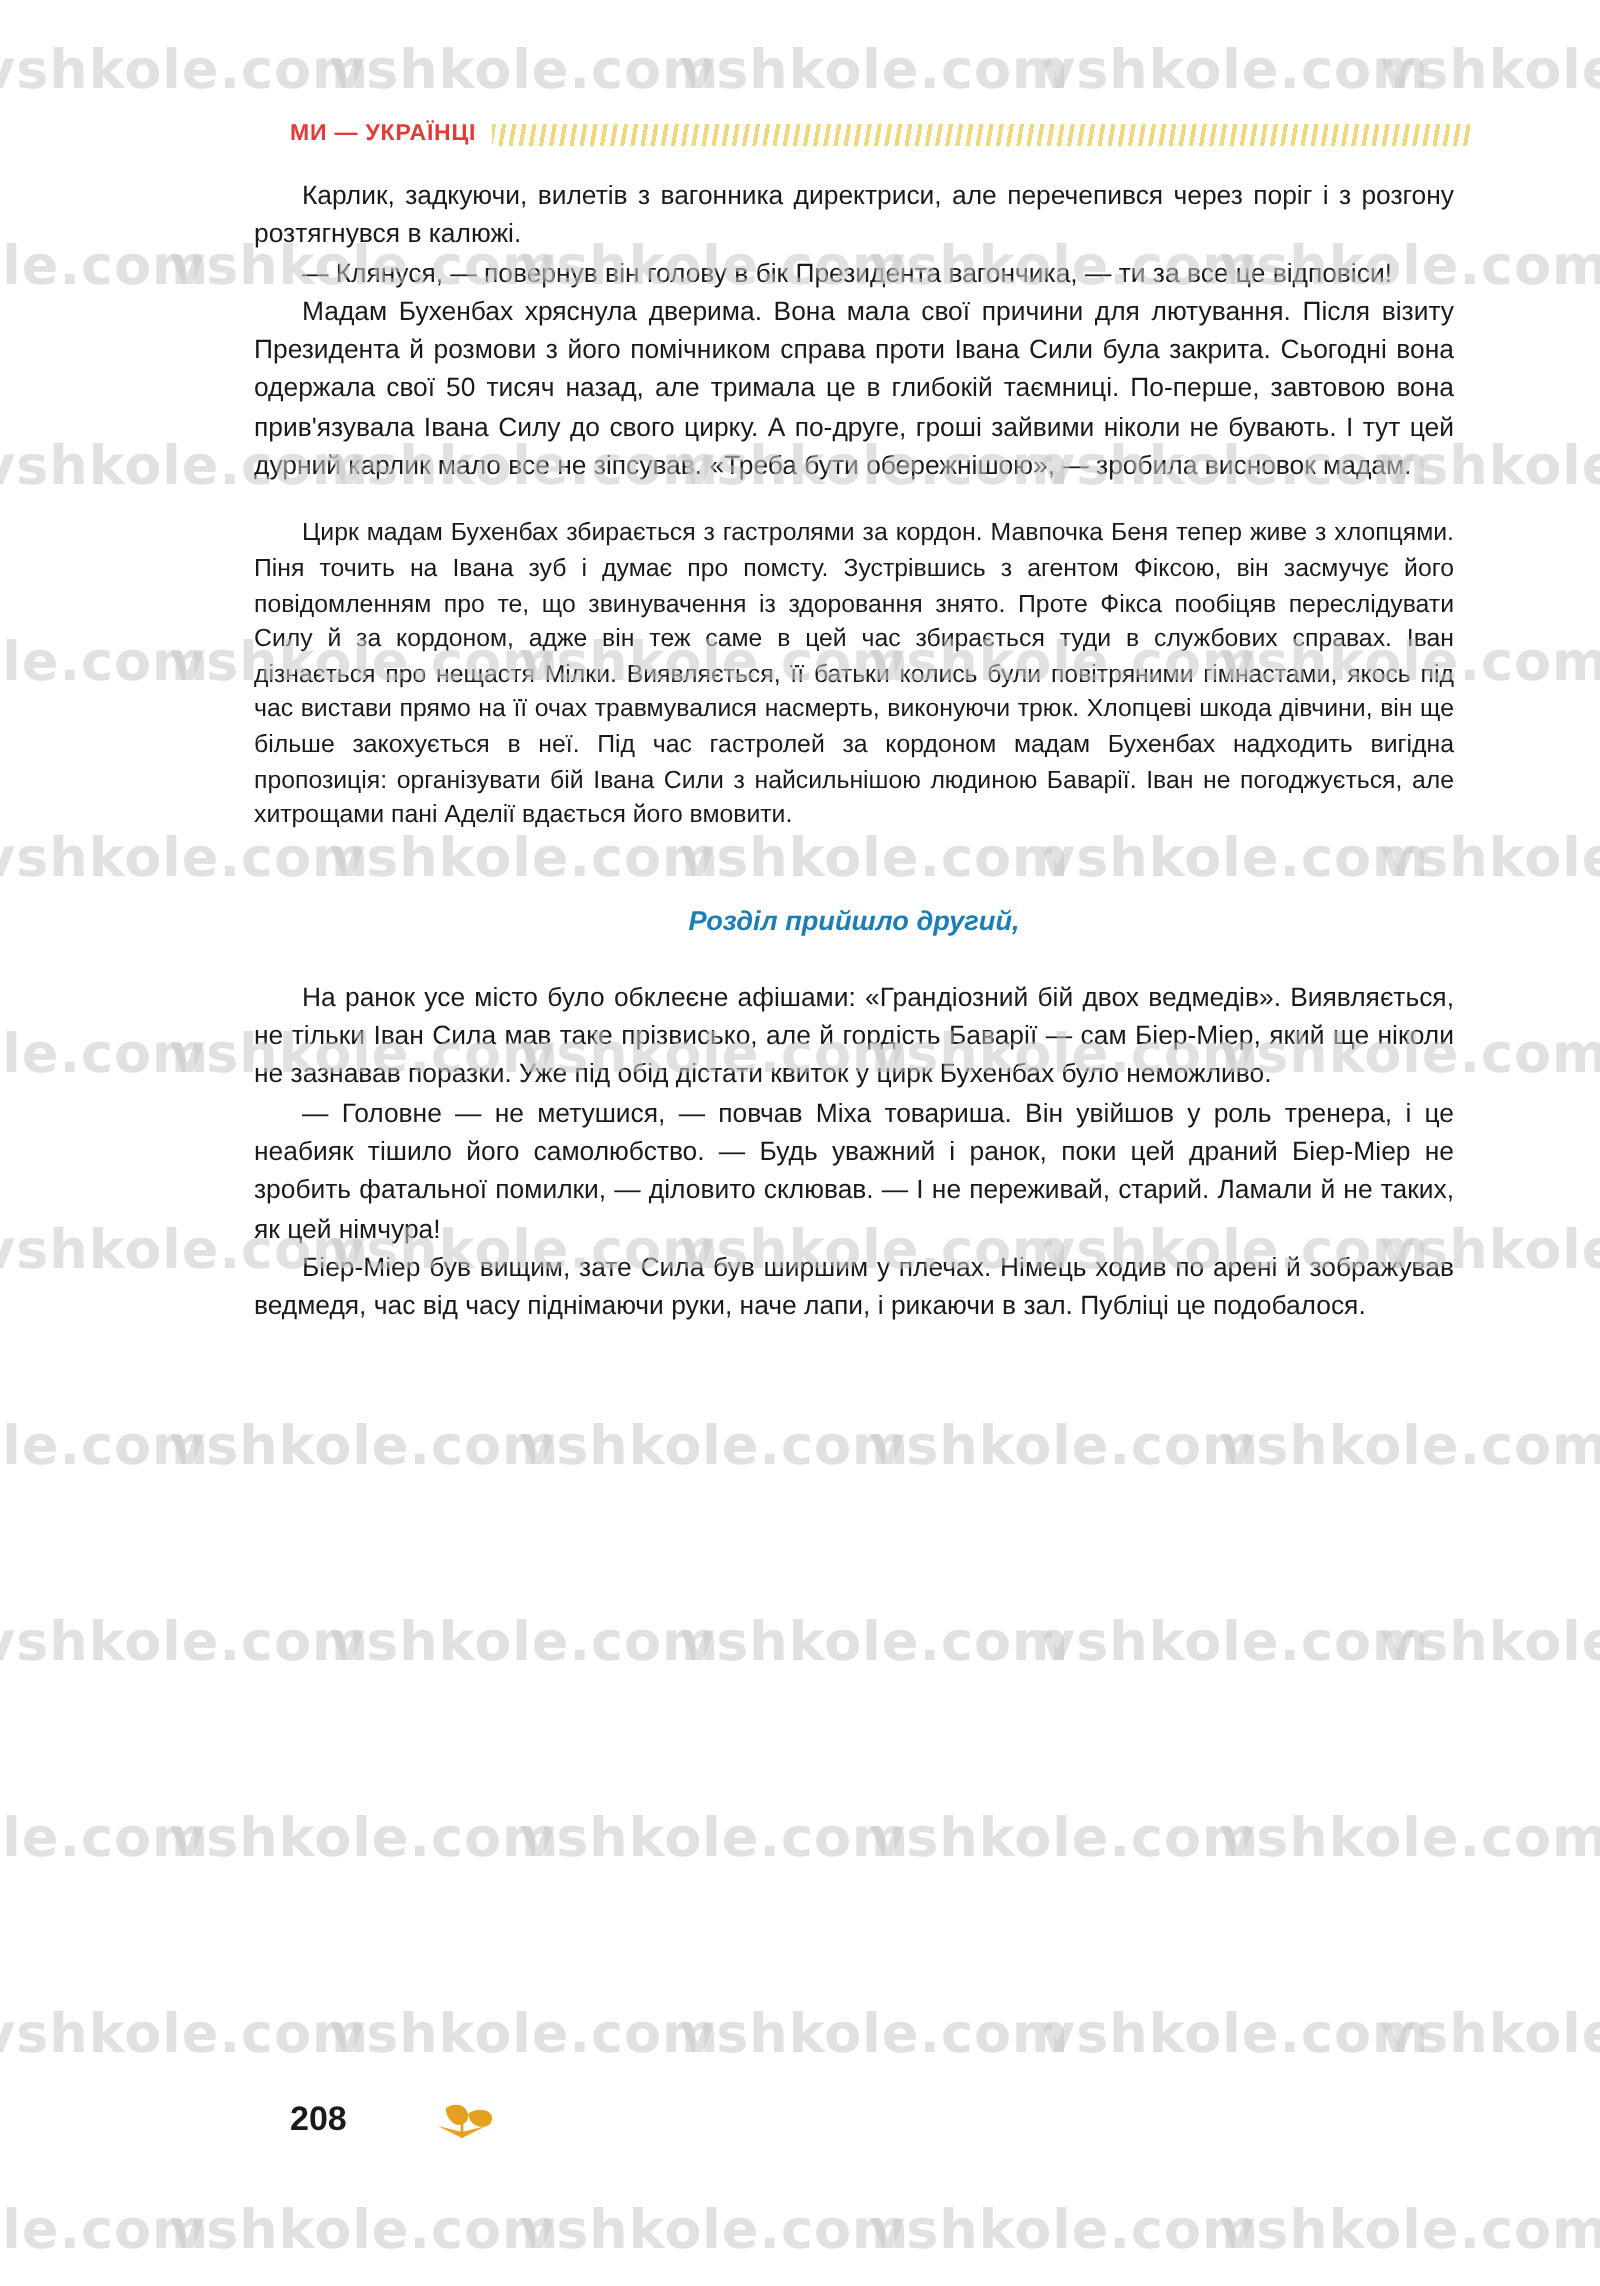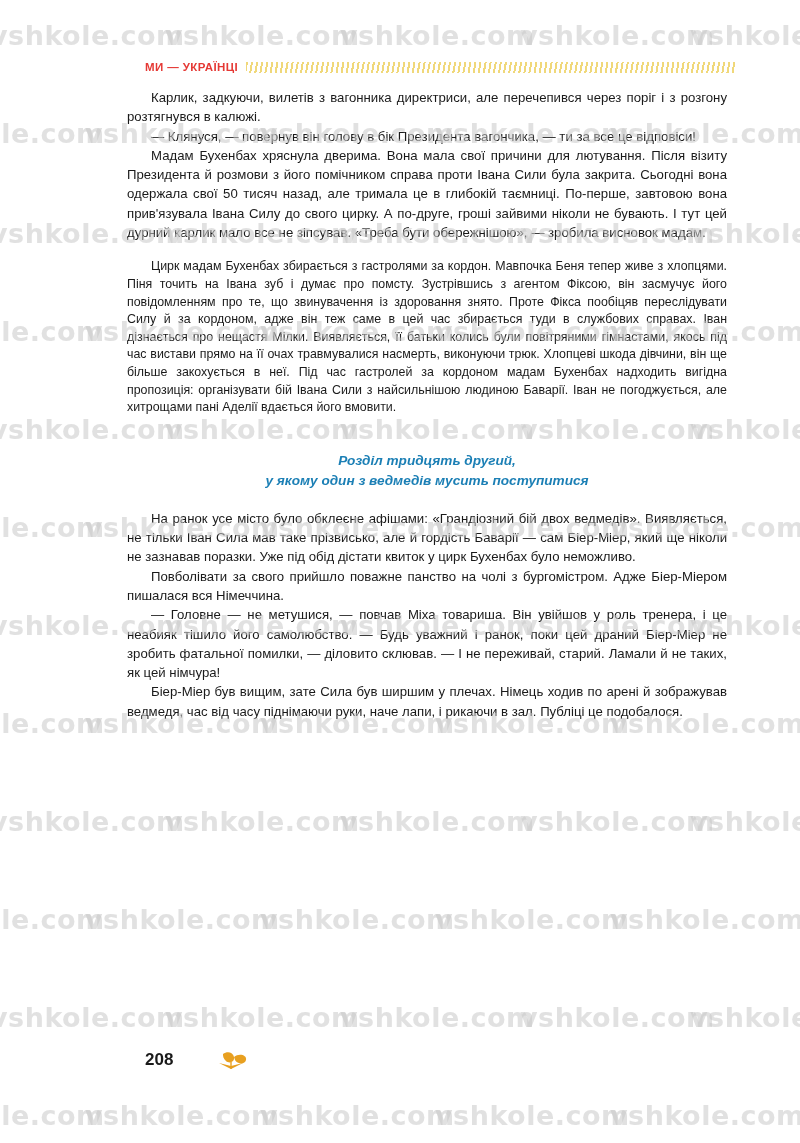--- a/index.html
+++ b/index.html
@@ -148,26 +148,24 @@
     <p class="para">— Клянуся, — повернув він голову в бік Президента вагончика, — ти за все це відповіси!</p>
     <p class="para">Мадам Бухенбах хряснула дверима. Вона мала свої причини для лютування. Після візиту Президента й розмови з його помічником справа проти Івана Сили була закрита. Сьогодні вона одержала свої 50 тисяч назад, але тримала це в глибокій таємниці. По-перше, завтовою вона прив'язувала Івана Силу до свого цирку. А по-друге, гроші зайвими ніколи не бувають. І тут цей дурний карлик мало все не зіпсував. «Треба бути обережнішою», — зробила висновок мадам.</p>
 
     <div class="gap-block"></div>
 
     <div class="small-block">
       <p class="para">Цирк мадам Бухенбах збирається з гастролями за кордон. Мавпочка Беня тепер живе з хлопцями. Піня точить на Івана зуб і думає про помсту. Зустрівшись з агентом Фіксою, він засмучує його повідомленням про те, що звинувачення із здоровання знято. Проте Фікса пообіцяв переслідувати Силу й за кордоном, адже він теж саме в цей час збирається туди в службових справах. Іван дізнається про нещастя Мілки. Виявляється, її батьки колись були повітряними гімнастами, якось під час вистави прямо на її очах травмувалися насмерть, виконуючи трюк. Хлопцеві шкода дівчини, він ще більше закохується в неї. Під час гастролей за кордоном мадам Бухенбах надходить вигідна пропозиція: організувати бій Івана Сили з найсильнішою людиною Баварії. Іван не погоджується, але хитрощами пані Аделії вдається його вмовити.</p>
     </div>
 
     <div class="chapter-head">
-      <span>Розділ тридцять другий,</span>
-      <span class="line2">у якому один з ведмедів мусить поступитися</span>
+      <span>Розділ прийшло другий,</span>
     </div>
 
     <p class="para">На ранок усе місто було обклеєне афішами: «Грандіозний бій двох ведмедів». Виявляється, не тільки Іван Сила мав таке прізвисько, але й гордість Баварії — сам Біер-Міер, який ще ніколи не зазнавав поразки. Уже під обід дістати квиток у цирк Бухенбах було неможливо.</p>
-    <p class="para">Повболівати за свого прийшло поважне панство на чолі з бургомістром. Адже Біер-Міером пишалася вся Німеччина.</p>
     <p class="para">— Головне — не метушися, — повчав Міха товариша. Він увійшов у роль тренера, і це неабияк тішило його самолюбство. — Будь уважний і ранок, поки цей драний Біер-Міер не зробить фатальної помилки, — діловито склював. — І не переживай, старий. Ламали й не таких, як цей німчура!</p>
     <p class="para">Біер-Міер був вищим, зате Сила був ширшим у плечах. Німець ходив по арені й зображував ведмедя, час від часу піднімаючи руки, наче лапи, і рикаючи в зал. Публіці це подобалося.</p>
 
   </div>
 
   <div class="footer">
     <span class="folio">208</span>
     <span class="orn">
       <svg width="60" height="20" viewBox="0 0 60 20">
         <path d="M22 4 C26 1, 32 2, 33 7 C34 12, 28 14, 25 11 C22 8, 22 6, 22 4 Z" fill="#e8a020"></path>

